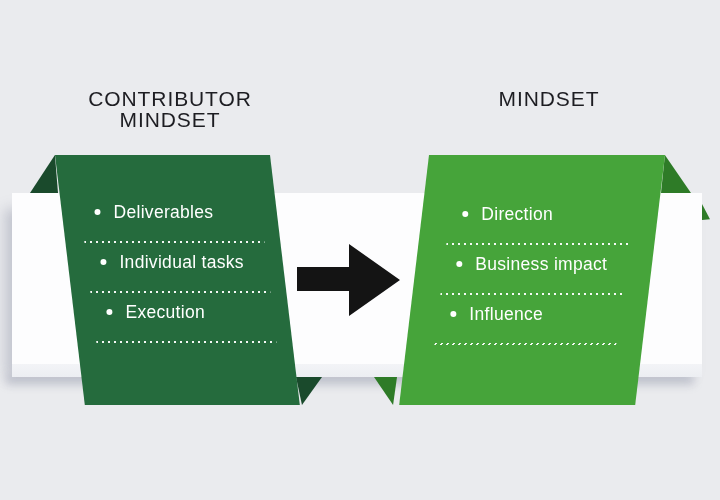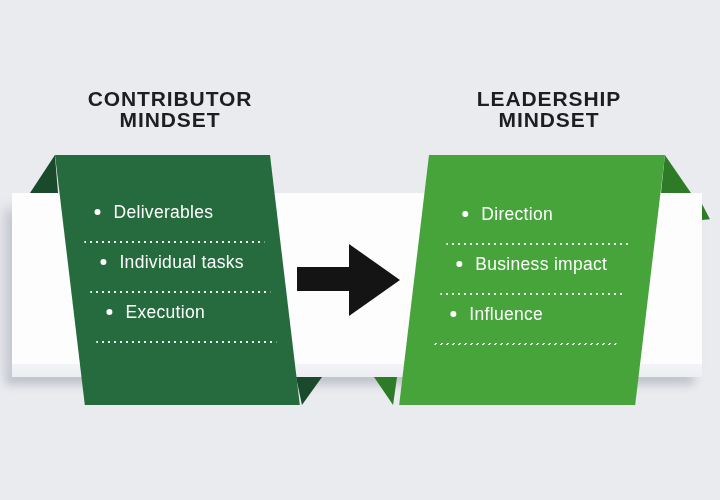--- a/index.html
+++ b/index.html
@@ -73,21 +73,21 @@
   .fold-right-bottom{
     left:374px;top:377px;width:23px;height:28px;
     background:#2e7b27;
     clip-path:polygon(0 0,100% 0,83% 100%);
   }
 
   
   .heading{
     position:absolute;top:88px;width:300px;
     text-align:center;
-    font-weight:bold;
+    font-weight:normal;
     font-size:21px;line-height:21px;
     letter-spacing:0.9px;
     color:#1d1d22;
   }
   .heading-left{left:20px;}
   .heading-right{left:399px;}
 
   
   .panel-item{
     display:flex;align-items:center;
@@ -123,21 +123,20 @@
 <div class="stage">
 
   <div class="band"></div>
   <div class="band-edge"></div>
 
   <div class="heading heading-left">
     <div>CONTRIBUTOR</div>
     <div>MINDSET</div>
   </div>
   <div class="heading heading-right">
-    <div>LEADERSHIP</div>
     <div>MINDSET</div>
   </div>
 
   <div class="fold fold-left-top"></div>
   <div class="fold fold-left-bottom"></div>
   <div class="fold fold-right-top"></div>
   <div class="fold fold-right-sliver"></div>
   <div class="fold fold-right-bottom"></div>
 
   <div class="ribbon ribbon-left">

